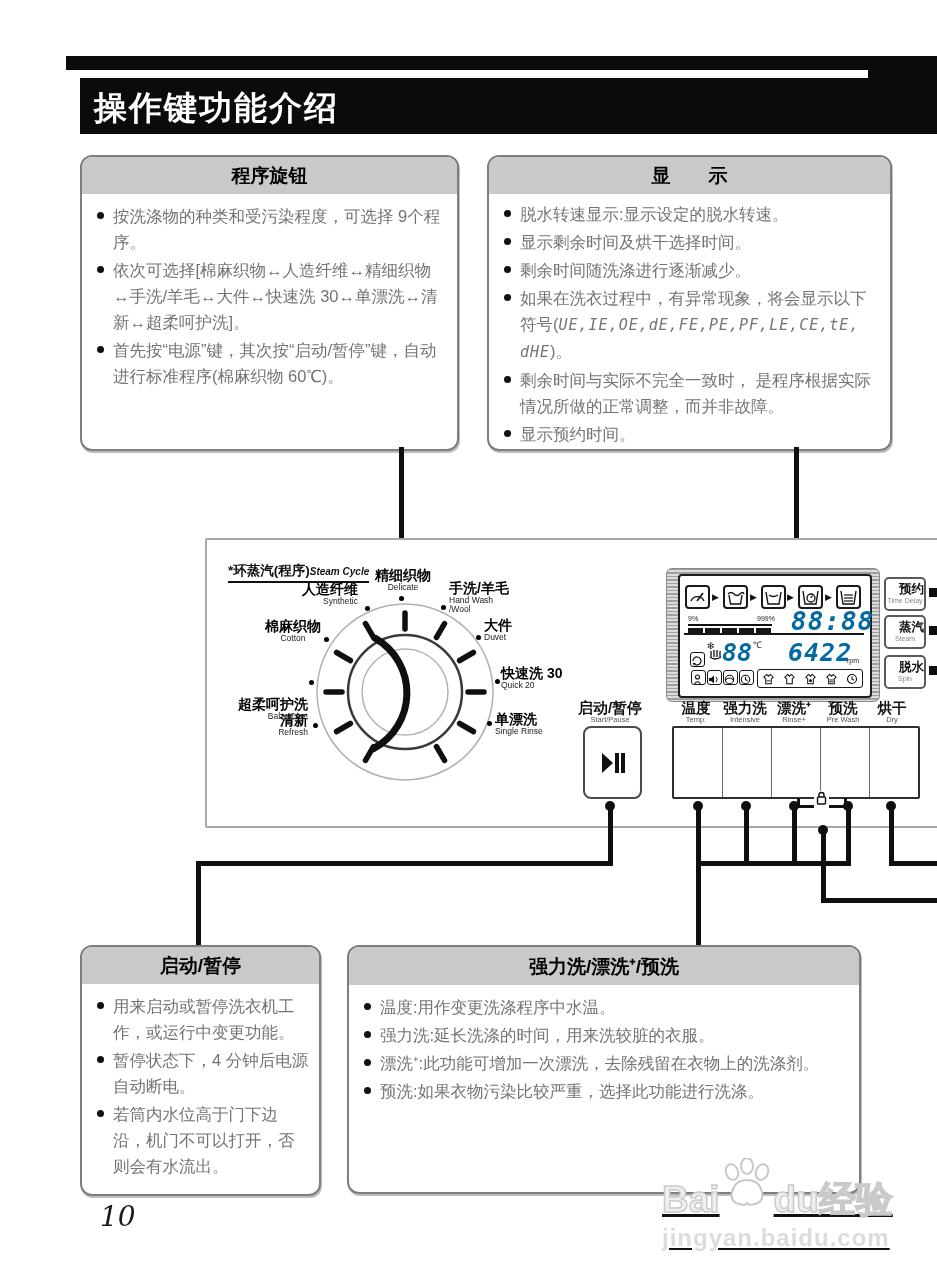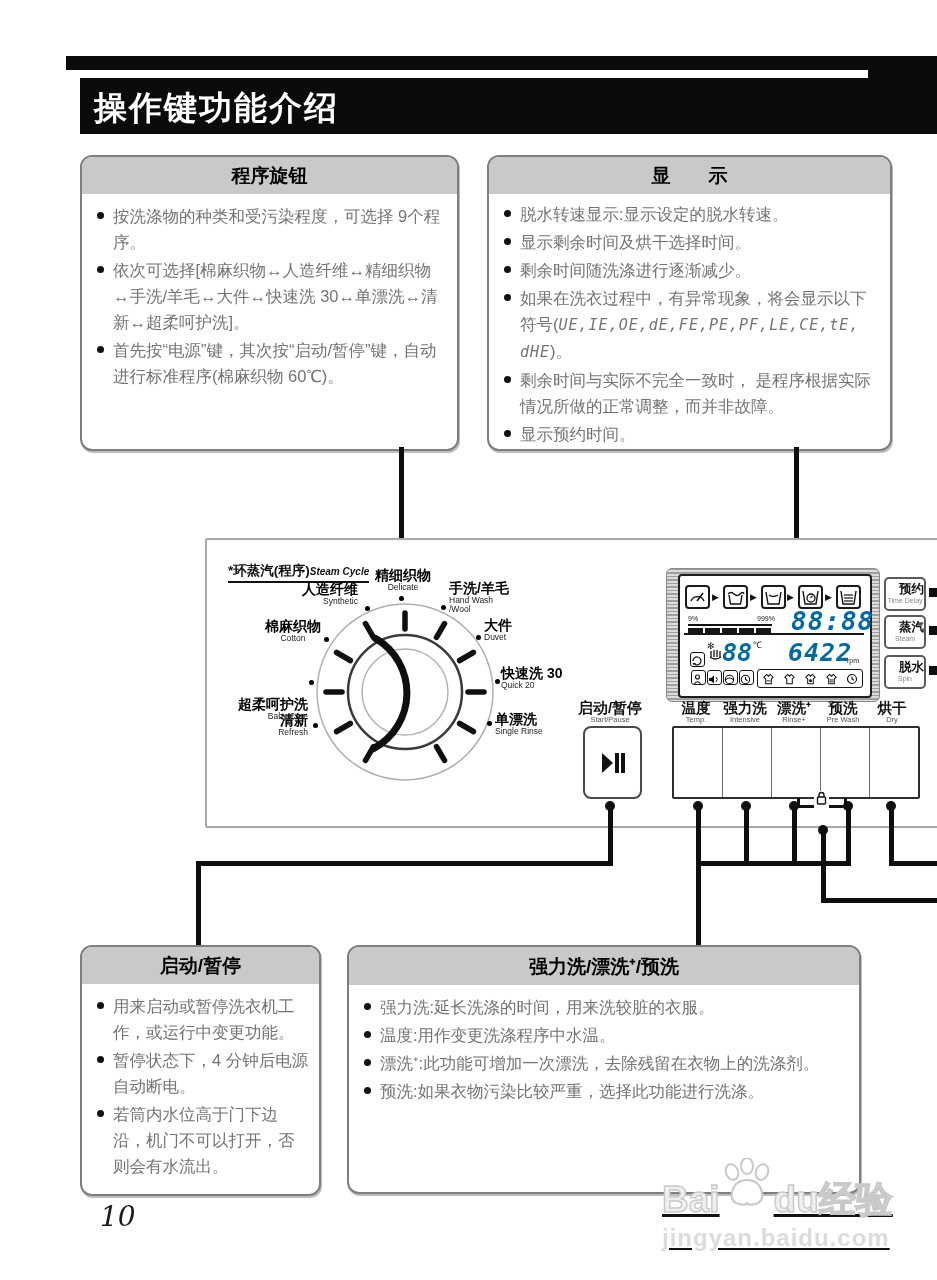--- a/index.html
+++ b/index.html
@@ -382,22 +382,22 @@
   <ul>
     <li>用来启动或暂停洗衣机工作，或运行中变更功能。</li>
     <li>暂停状态下，4 分钟后电源自动断电。</li>
     <li>若筒内水位高于门下边沿，机门不可以打开，否则会有水流出。</li>
   </ul>
 </div>
 
 <div class="cbox" style="left:347px;top:945px;width:510px;height:245px;">
   <div class="hd">强力洗/漂洗⁺/预洗</div>
   <ul>
+    <li>温度:用作变更洗涤程序中水温。</li>
     <li>强力洗:延长洗涤的时间，用来洗较脏的衣服。</li>
-    <li>温度:用作变更洗涤程序中水温。</li>
     <li>漂洗⁺:此功能可增加一次漂洗，去除残留在衣物上的洗涤剂。</li>
     <li>预洗:如果衣物污染比较严重，选择此功能进行洗涤。</li>
   </ul>
 </div>
 
 <div class="pagenum">10</div>
 <div class="wm">
   <div class="wm-row">
     <span>Bai</span>
     <svg width="58" height="52" viewBox="0 0 58 52" style="margin:0 -2px 6px -2px;">

